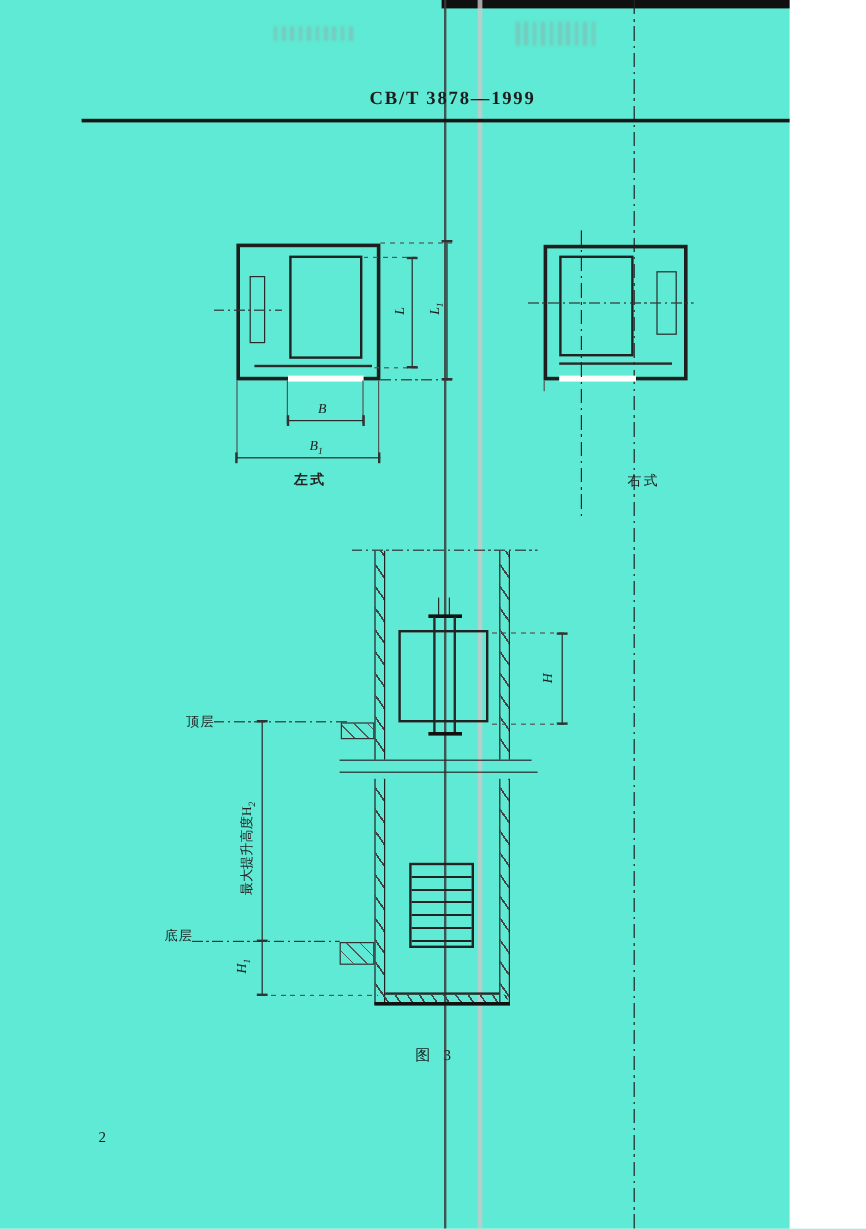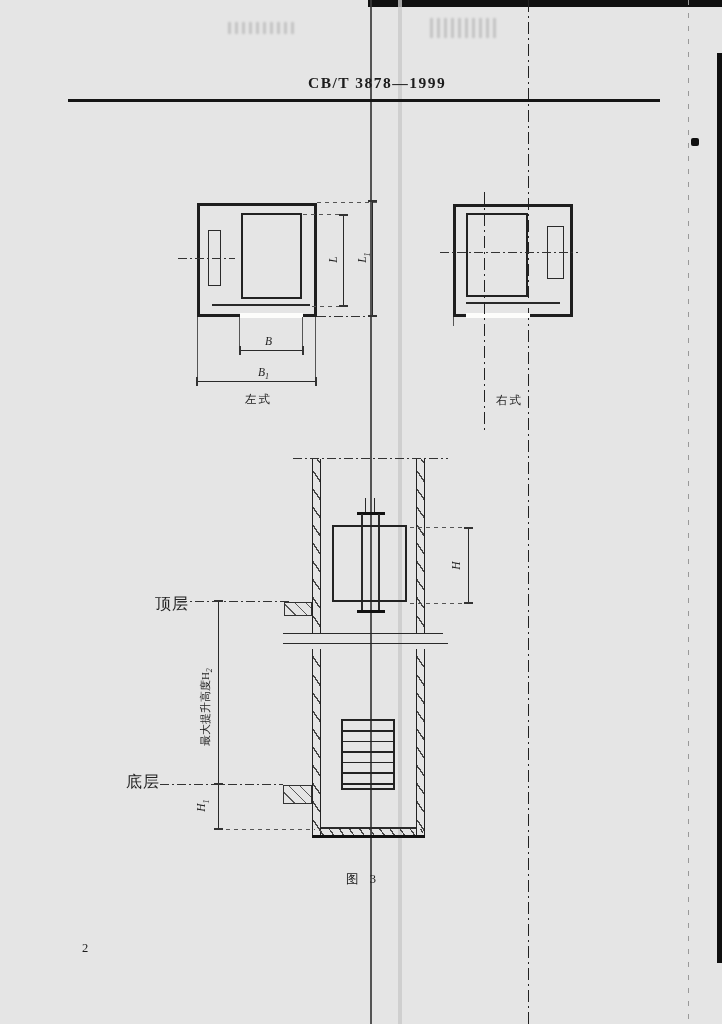--- a/index.html
+++ b/index.html
@@ -1,18 +1,18 @@
 <!DOCTYPE html>
 <html><head>
 <meta charset="utf-8">
 <style>
   html,body{margin:0;padding:0;}
   .page{
-    position:relative; width:722px; height:1024px;
-    background:#e5e5e5; overflow:hidden;
+    position:relative; width:658px; height:1024px;
+    background:#5eead4; overflow:hidden;
     font-family:"Liberation Serif","DejaVu Serif",serif;
     color:#1c1c1c;
   }
   .abs{position:absolute;}
   .ln{position:absolute; background:#2a2a2a;}
   .ln-light{position:absolute; background:#555;}
   
   .dd-h{position:absolute; height:1.2px; background-image:repeating-linear-gradient(to right,#333 0 9px,transparent 9px 12px,#333 12px 14px,transparent 14px 17px);}
   .da-h{position:absolute; height:1px; background-image:repeating-linear-gradient(to right,#555 0 4px,transparent 4px 8px);}
   .dd-v{position:absolute; width:1.3px; background-image:repeating-linear-gradient(to bottom,#222 0 12px,transparent 12px 16px,#222 16px 18px,transparent 18px 22px);}
@@ -34,21 +34,21 @@
           transform:rotate(-90deg); transform-origin:center center; text-align:center;}
   .cjk{font-style:normal;}
   sub{font-size:8px;}
   .smudge{position:absolute; opacity:.45; filter:blur(1.2px);
           background-image:repeating-linear-gradient(to right,#9a9a9a 0 3px,transparent 3px 7px);}
   .header-num{position:absolute; left:308px; top:74px; font-size:15.5px; font-weight:bold;
               letter-spacing:1.5px; font-family:"Liberation Serif","DejaVu Serif",serif;}
   .bodyline{position:absolute; left:100px; top:115px; font-size:13.5px; letter-spacing:.5px; white-space:nowrap;}
   .caption{position:absolute; left:346px; top:871px; font-size:12.5px; letter-spacing:4px;}
   .pagenum{position:absolute; left:82px; top:941px; font-size:12.5px;}
-  .floor-label{position:absolute; font-size:16px; color:#222; letter-spacing:1px;}
+  .floor-label{position:absolute; font-size:11px; color:#222; letter-spacing:1px;}
   .typelabel{position:absolute; font-size:11.5px; color:#222; letter-spacing:2px;}
 </style>
 </head>
 <body>
 
 <div class="page">
 
   <div class="abs" style="left:368px;top:0;width:354px;height:7px;background:#101010;"></div>
   <div class="abs" style="left:717px;top:53px;width:5px;height:910px;background:#101010;"></div>
   <div class="abs" style="left:691px;top:138px;width:8px;height:8px;background:#101010;border-radius:2px;"></div>
@@ -99,31 +99,31 @@
   <div class="dimlabel" style="left:265px;top:335px;">
     <span>B</span><sub></sub>
   </div>
 
   <div class="ln" style="left:197px;top:381px;width:120px;height:1.3px;"></div>
   <div class="tick-v" style="left:196px;top:377px;"></div>
   <div class="tick-v" style="left:315px;top:377px;"></div>
   <div class="dimlabel" style="left:258px;top:366px;">
     <span>B</span><sub>1</sub>
   </div>
-  <div class="typelabel" style="left:245px;top:392px;">左式</div>
+  <div class="typelabel" style="left:245px;top:392px;font-weight:bold;">左式</div>
 
   <div class="rect-thick" style="left:453px;top:204px;width:114px;height:107px;"></div>
   <div class="abs" style="left:466px;top:313px;width:64px;height:5px;background:#fdfdfb;"></div>
   <div class="rect" style="left:466px;top:213px;width:58px;height:80px;"></div>
   <div class="rect-thin" style="left:547px;top:226px;width:15px;height:51px;"></div>
   <div class="ln" style="left:466px;top:302px;width:94px;height:2.4px;"></div>
   <div class="dd-h" style="left:440px;top:252px;width:138px;"></div>
   <div class="dd-v" style="left:484px;top:192px;height:238px;"></div>
   <div class="ln-light" style="left:453px;top:317px;width:1.4px;height:9px;"></div>
-  <div class="typelabel" style="left:496px;top:393px;">右式</div>
+  <div class="typelabel" style="left:523px;top:393px;">右式</div>
 
   <div class="dd-h" style="left:293px;top:458px;width:155px;"></div>
 
   <div class="wall" style="left:312px;top:459px;height:174px;"></div>
   <div class="wall" style="left:416px;top:459px;height:174px;"></div>
 
   <div class="wall" style="left:312px;top:649px;height:188px;"></div>
   <div class="wall" style="left:416px;top:649px;height:188px;"></div>
 
   <div class="ln" style="left:283px;top:633px;width:160px;height:1.2px;"></div>
@@ -151,21 +151,21 @@
   <div class="slab" style="left:283px;top:785px;width:29px;height:19px;"></div>
 
   <div class="stack" style="left:341px;top:719px;width:54px;height:71px;"></div>
 
   <div class="ln" style="left:321px;top:827px;width:95px;height:2px;"></div>
   <div class="hatchband" style="left:314px;top:829px;width:109px;height:6px;"></div>
   <div class="ln" style="left:312px;top:835px;width:113px;height:2.6px;background:#111;"></div>
 
   <div class="floor-label" style="left:155px;top:594px;">顶层</div>
   <div class="dd-h" style="left:178px;top:601px;width:112px;"></div>
-  <div class="floor-label" style="left:126px;top:772px;">底层</div>
+  <div class="floor-label" style="left:137px;top:772px;">底层</div>
   <div class="dd-h" style="left:160px;top:784px;width:123px;"></div>
   <div class="da-h" style="left:218px;top:829px;width:97px;"></div>
 
   <div class="ln" style="left:218px;top:601px;width:1.3px;height:229px;"></div>
   <div class="tick-h" style="left:214px;top:600px;"></div>
   <div class="tick-h" style="left:214px;top:783px;"></div>
   <div class="tick-h" style="left:214px;top:828px;"></div>
   <div class="vlabel" style="left:156px;top:699px;width:100px;font-size:11px;">
     <span class="cjk">最大提升高度H</span><sub>2</sub>
   </div>

